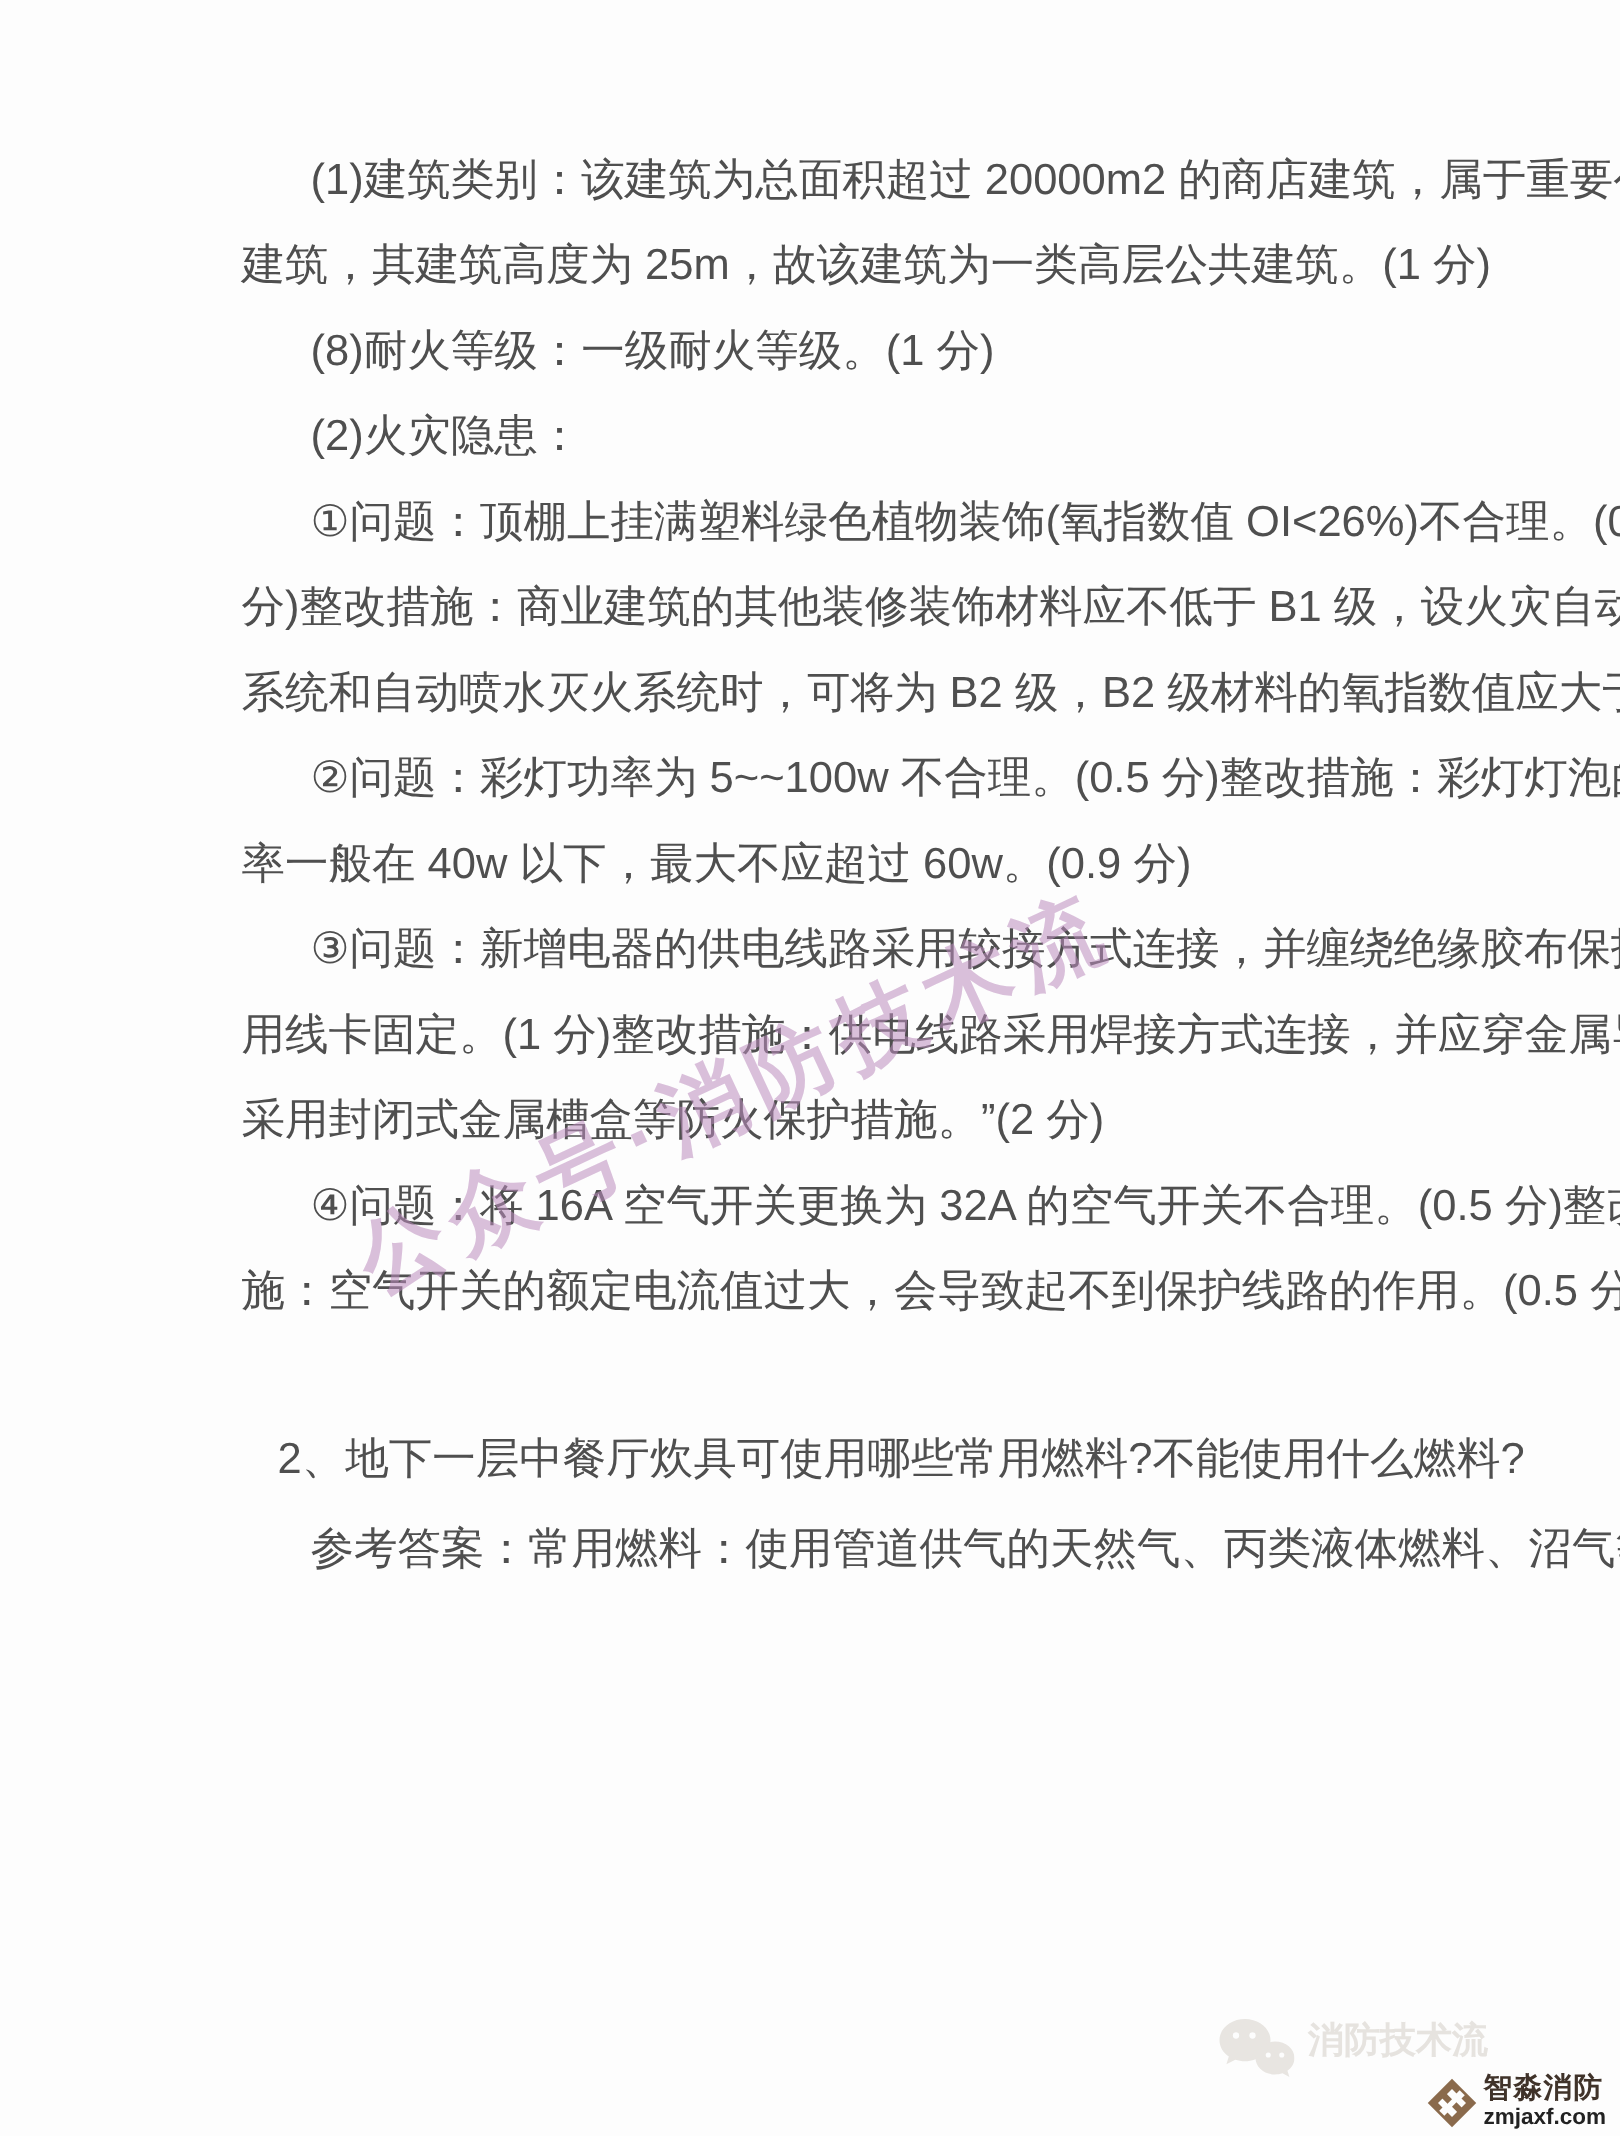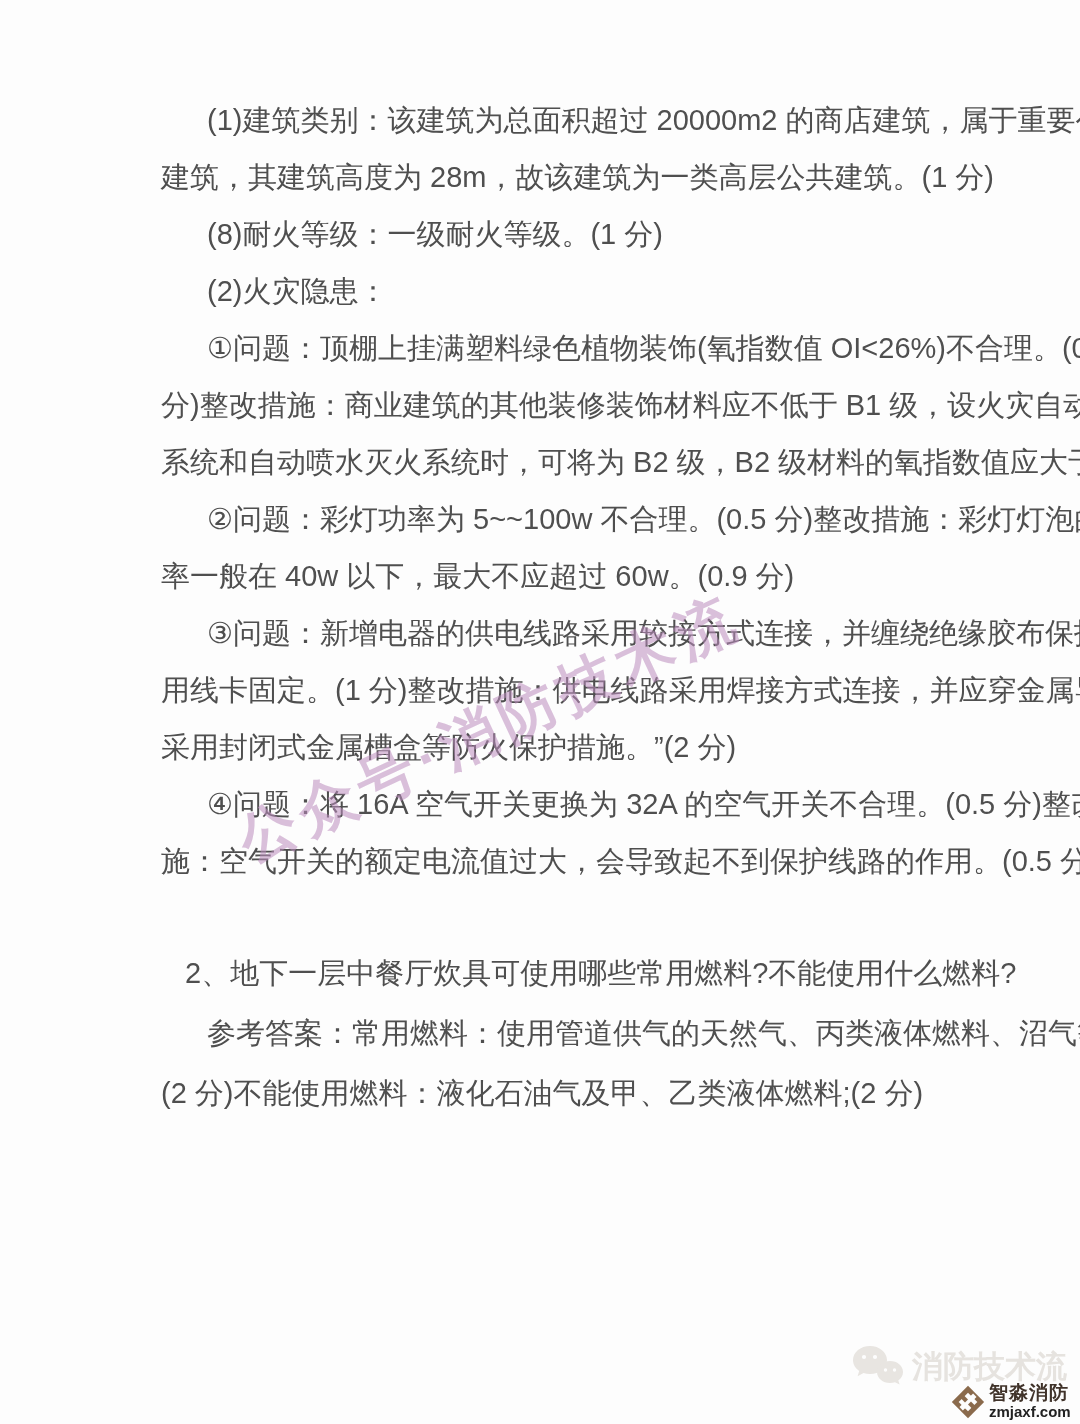--- a/index.html
+++ b/index.html
@@ -44,24 +44,24 @@
     color:rgba(187,140,190,0.55);
     transform:rotate(-25deg);
     transform-origin:left center;
     pointer-events:none;
     font-weight:700;
   }
 
   
   .wm-footer{
     position:absolute;
-    left:851px;top:1344px;
-    display:flex;align-items:flex-end;gap:9px;
+    left:811px;top:1344px;
+    display:flex;align-items:flex-start;gap:9px;
     color:#e6e3df;
-    font-size:31px;
+    font-size:24px;
     font-weight:700;
     white-space:nowrap;
   }
   .wm-footer svg{display:block;}
 
   
   .brand{
     position:absolute;
     left:951px;top:1383px;
     display:flex;align-items:flex-end;gap:4px;
@@ -78,39 +78,38 @@
   }
 </style>
 </head>
 <body>
 
 <div class="page">
 
   <main class="doc">
     <section>
       <p class="ln indent">(1)建筑类别：该建筑为总面积超过 20000m2 的商店建筑，属于重要公共</p>
-      <p class="ln">建筑，其建筑高度为 28m，故该建筑为一类高层公共建筑。(1 分)</p>
+      <p class="ln">建筑，其建筑高度为 25m，故该建筑为一类高层公共建筑。(1 分)</p>
       <p class="ln indent">(8)耐火等级：一级耐火等级。(1 分)</p>
       <p class="ln indent">(2)火灾隐患：</p>
       <p class="ln indent">①问题：顶棚上挂满塑料绿色植物装饰(氧指数值 OI&lt;26%)不合理。(0.5</p>
       <p class="ln">分)整改措施：商业建筑的其他装修装饰材料应不低于 B1 级，设火灾自动报警</p>
       <p class="ln">系统和自动喷水灭火系统时，可将为 B2 级，B2 级材料的氧指数值应大于等于</p>
       <p class="ln indent">②问题：彩灯功率为 5~~100w 不合理。(0.5 分)整改措施：彩灯灯泡的功</p>
       <p class="ln">率一般在 40w 以下，最大不应超过 60w。(0.9 分)</p>
       <p class="ln indent">③问题：新增电器的供电线路采用较接方式连接，并缠绕绝缘胶布保护，</p>
       <p class="ln">用线卡固定。(1 分)整改措施：供电线路采用焊接方式连接，并应穿金属导管、</p>
       <p class="ln">采用封闭式金属槽盒等防火保护措施。”(2 分)</p>
       <p class="ln indent">④问题：将 16A 空气开关更换为 32A 的空气开关不合理。(0.5 分)整改措</p>
       <p class="ln">施：空气开关的额定电流值过大，会导致起不到保护线路的作用。(0.5 分)</p>
     </section>
 
     <section class="sec2">
       <p class="ln indent-sm">2、地下一层中餐厅炊具可使用哪些常用燃料?不能使用什么燃料?</p>
       <p class="ln indent">参考答案：常用燃料：使用管道供气的天然气、丙类液体燃料、沼气等。</p>
-      <p class="ln">(2 分)不能使用燃料：液化石油气及甲、乙类液体燃料;(2 分)</p>
     </section>
   </main>
 
   <div class="wm-diagonal">公众号·消防技术流</div>
 
   <div class="wm-footer">
     <span>
       <svg width="52" height="44" viewBox="0 0 52 44">
         <g fill="#e8e5e1">
           <path d="M19 2C9.6 2 2 8.3 2 16.1c0 4.4 2.4 8.3 6.2 10.9l-1.6 5.2 5.9-3.1c2 .6 4.2 1 6.5 1 9.4 0 17-6.3 17-14S28.4 2 19 2z"></path>

